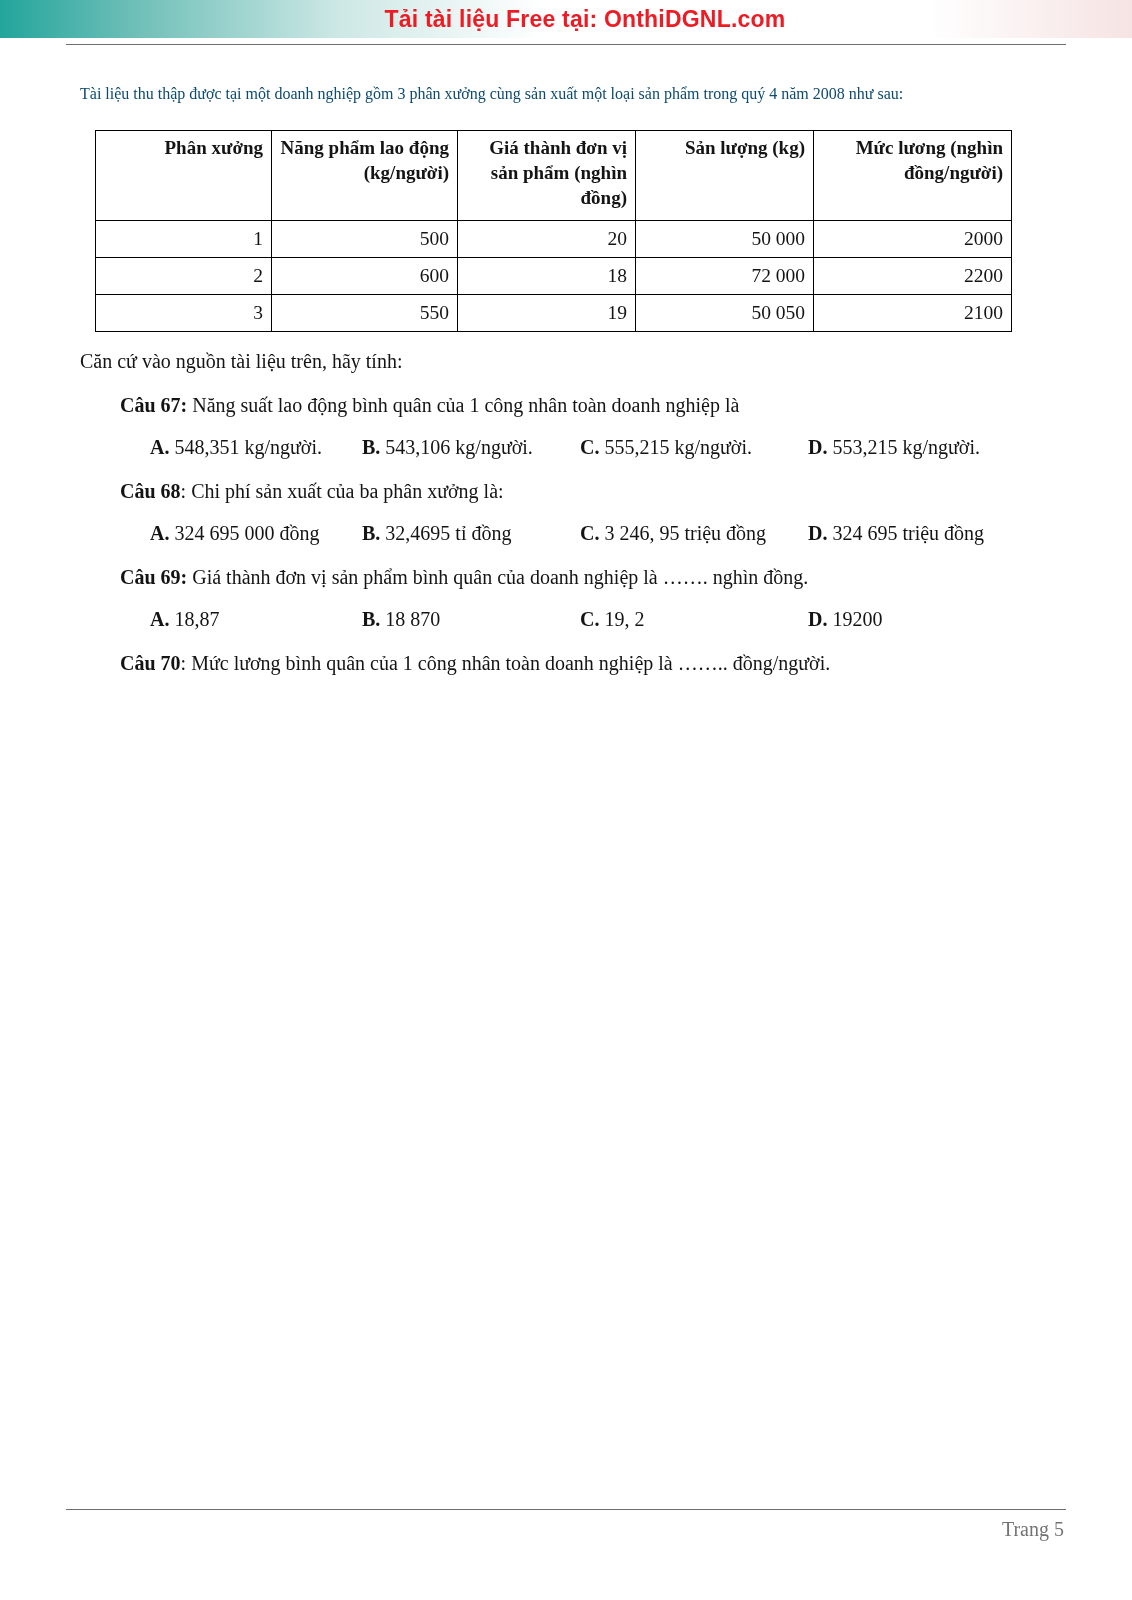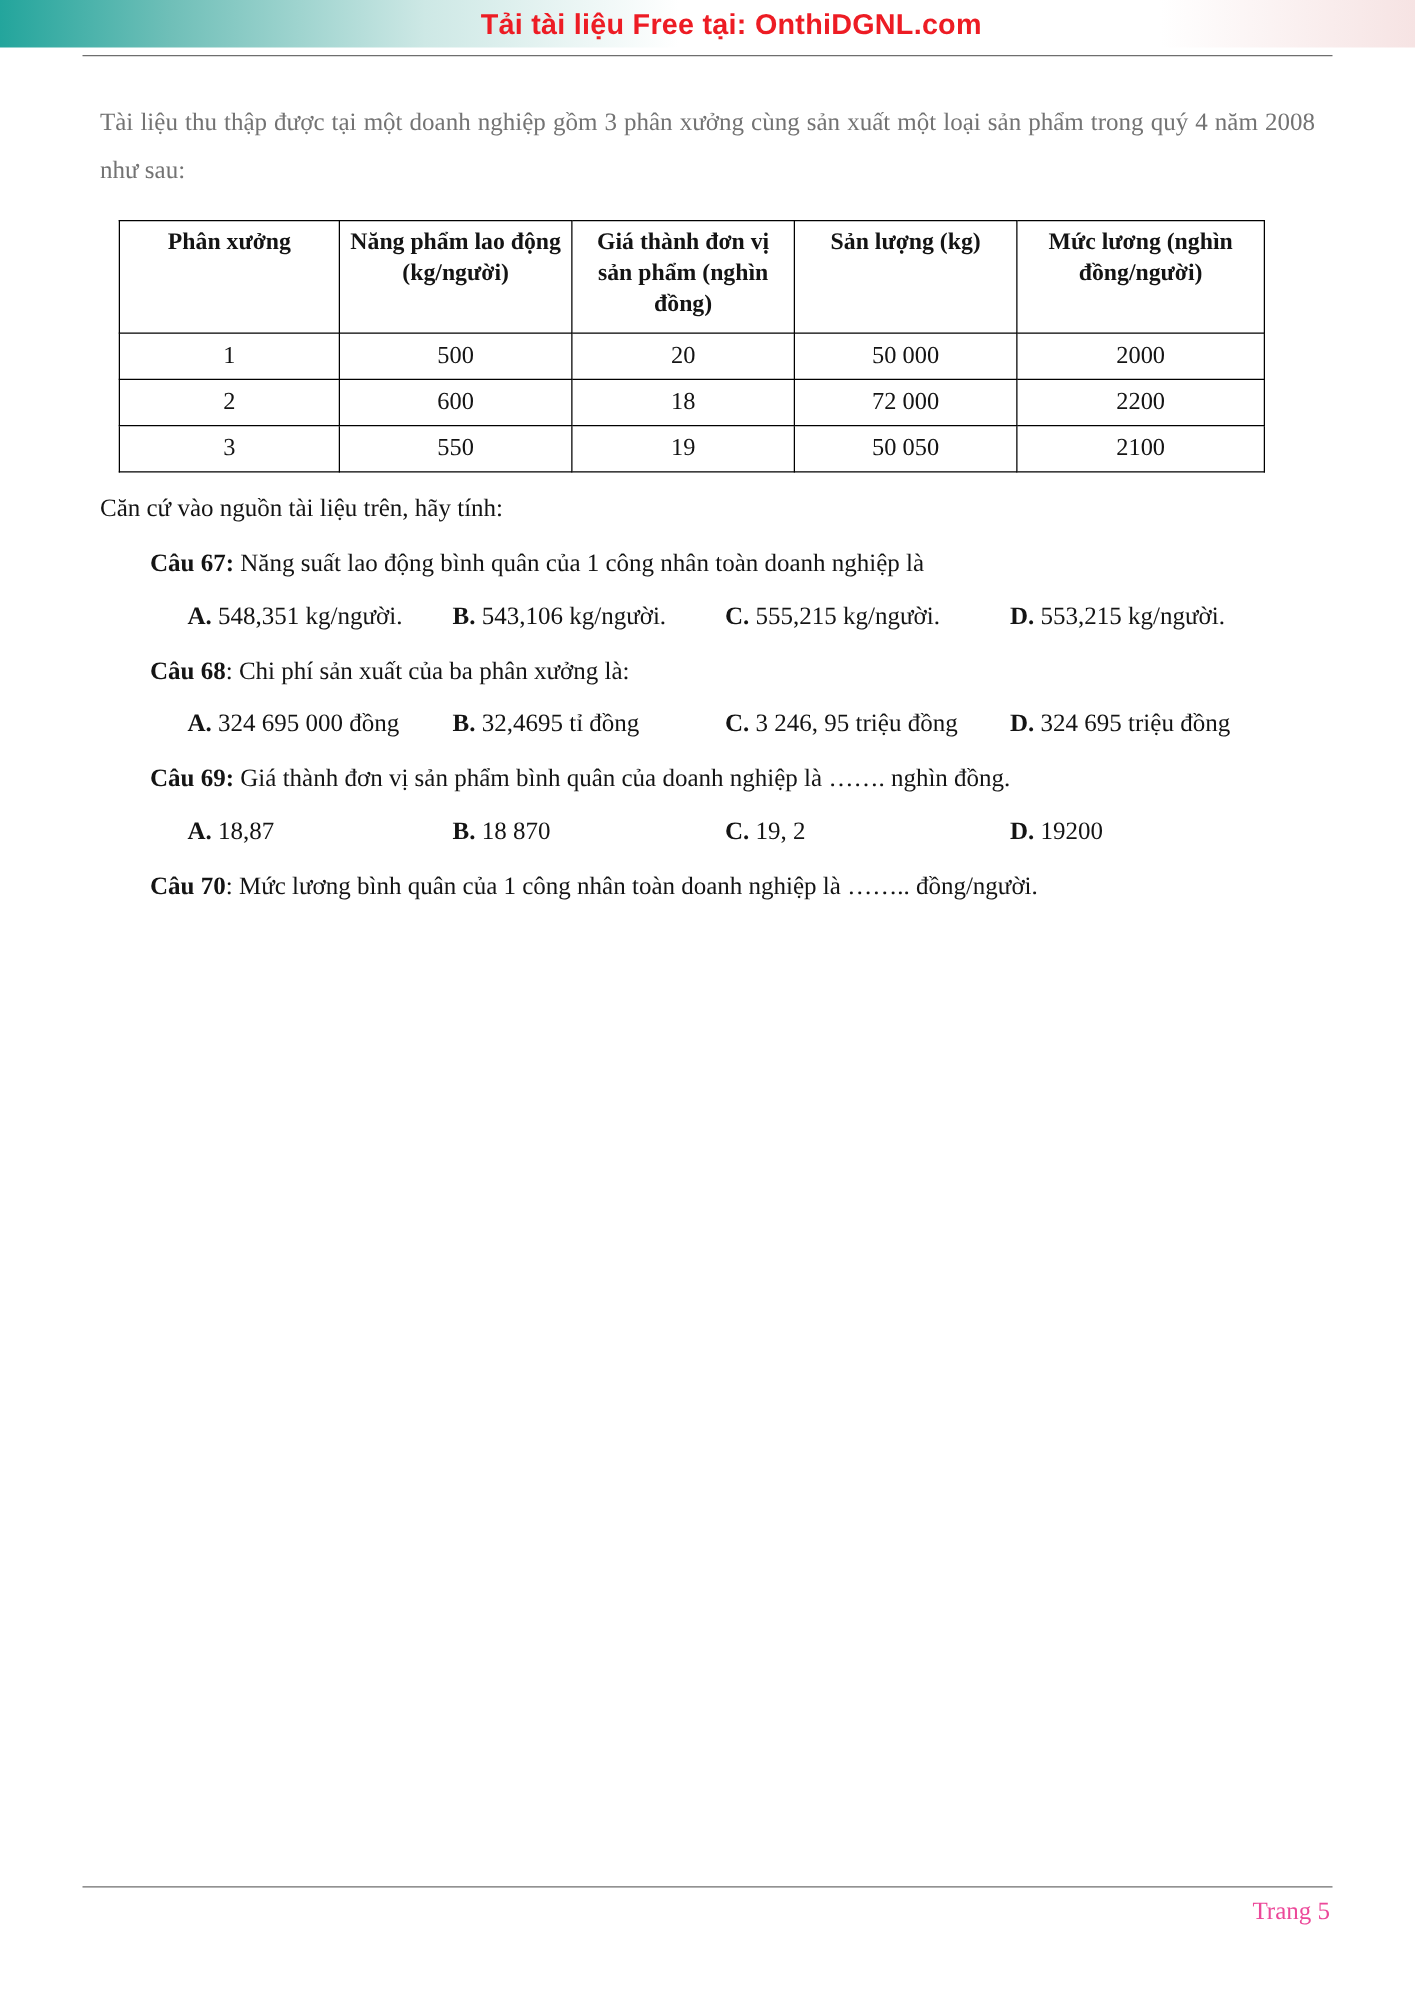--- a/index.html
+++ b/index.html
@@ -24,28 +24,28 @@
   .banner-text {
     font-family:"Liberation Sans", sans-serif;
     font-weight:bold; font-size:23px; letter-spacing:0.2px;
     color:var(--banner-text,#ed1c24);
   }
   .header-rule { margin:6px 66px 0 66px; border-top:1px solid #6e6e6e; }
 
   .content { padding:34px 80px 0 80px; }
 
   p.intro {
-    font-size:20px; line-height:1.92; text-align:justify; color:#737373;
+    font-size:16px; line-height:1.92; text-align:justify; color:#0c4a6e;
   }
 
   table.data-table {
     border-collapse:collapse; margin:20px 0 6px 15px; table-layout:fixed;
   }
   table.data-table th, table.data-table td {
-    border:1.5px solid #000; text-align:center; font-size:19px;
+    border:1.5px solid #000; text-align:right; font-size:19px;
   }
   table.data-table th {
     font-weight:bold; vertical-align:top; line-height:1.32;
     padding:4px 8px 10px 8px;
   }
   table.data-table td { height:37px; padding:2px 8px; font-size:19.5px; }
 
   .line { font-size:20px; margin-top:15px; line-height:1.45; }
   .line b, .opts b { font-weight:bold;margin-left:40px; }
 
@@ -54,21 +54,21 @@
     padding-left:30px; margin-top:13px; font-size:20px; line-height:1.45;
   }
   .opt { white-space:nowrap; }
 
   .footer-rule {
     position:absolute; left:66px; right:66px; top:1509px;
     border-top:1px solid #6e6e6e;
   }
   .footer-text {
     position:absolute; right:68px; top:1518px;
-    font-size:20px; color:#ec4899;
+    font-size:20px; color:#737373;
   }
 </style>
 </head>
 <body>
 
 <div class="banner">
   <span class="banner-text">Tải tài liệu Free tại: OnthiDGNL.com</span>
 </div>
 <div class="header-rule"></div>
 

